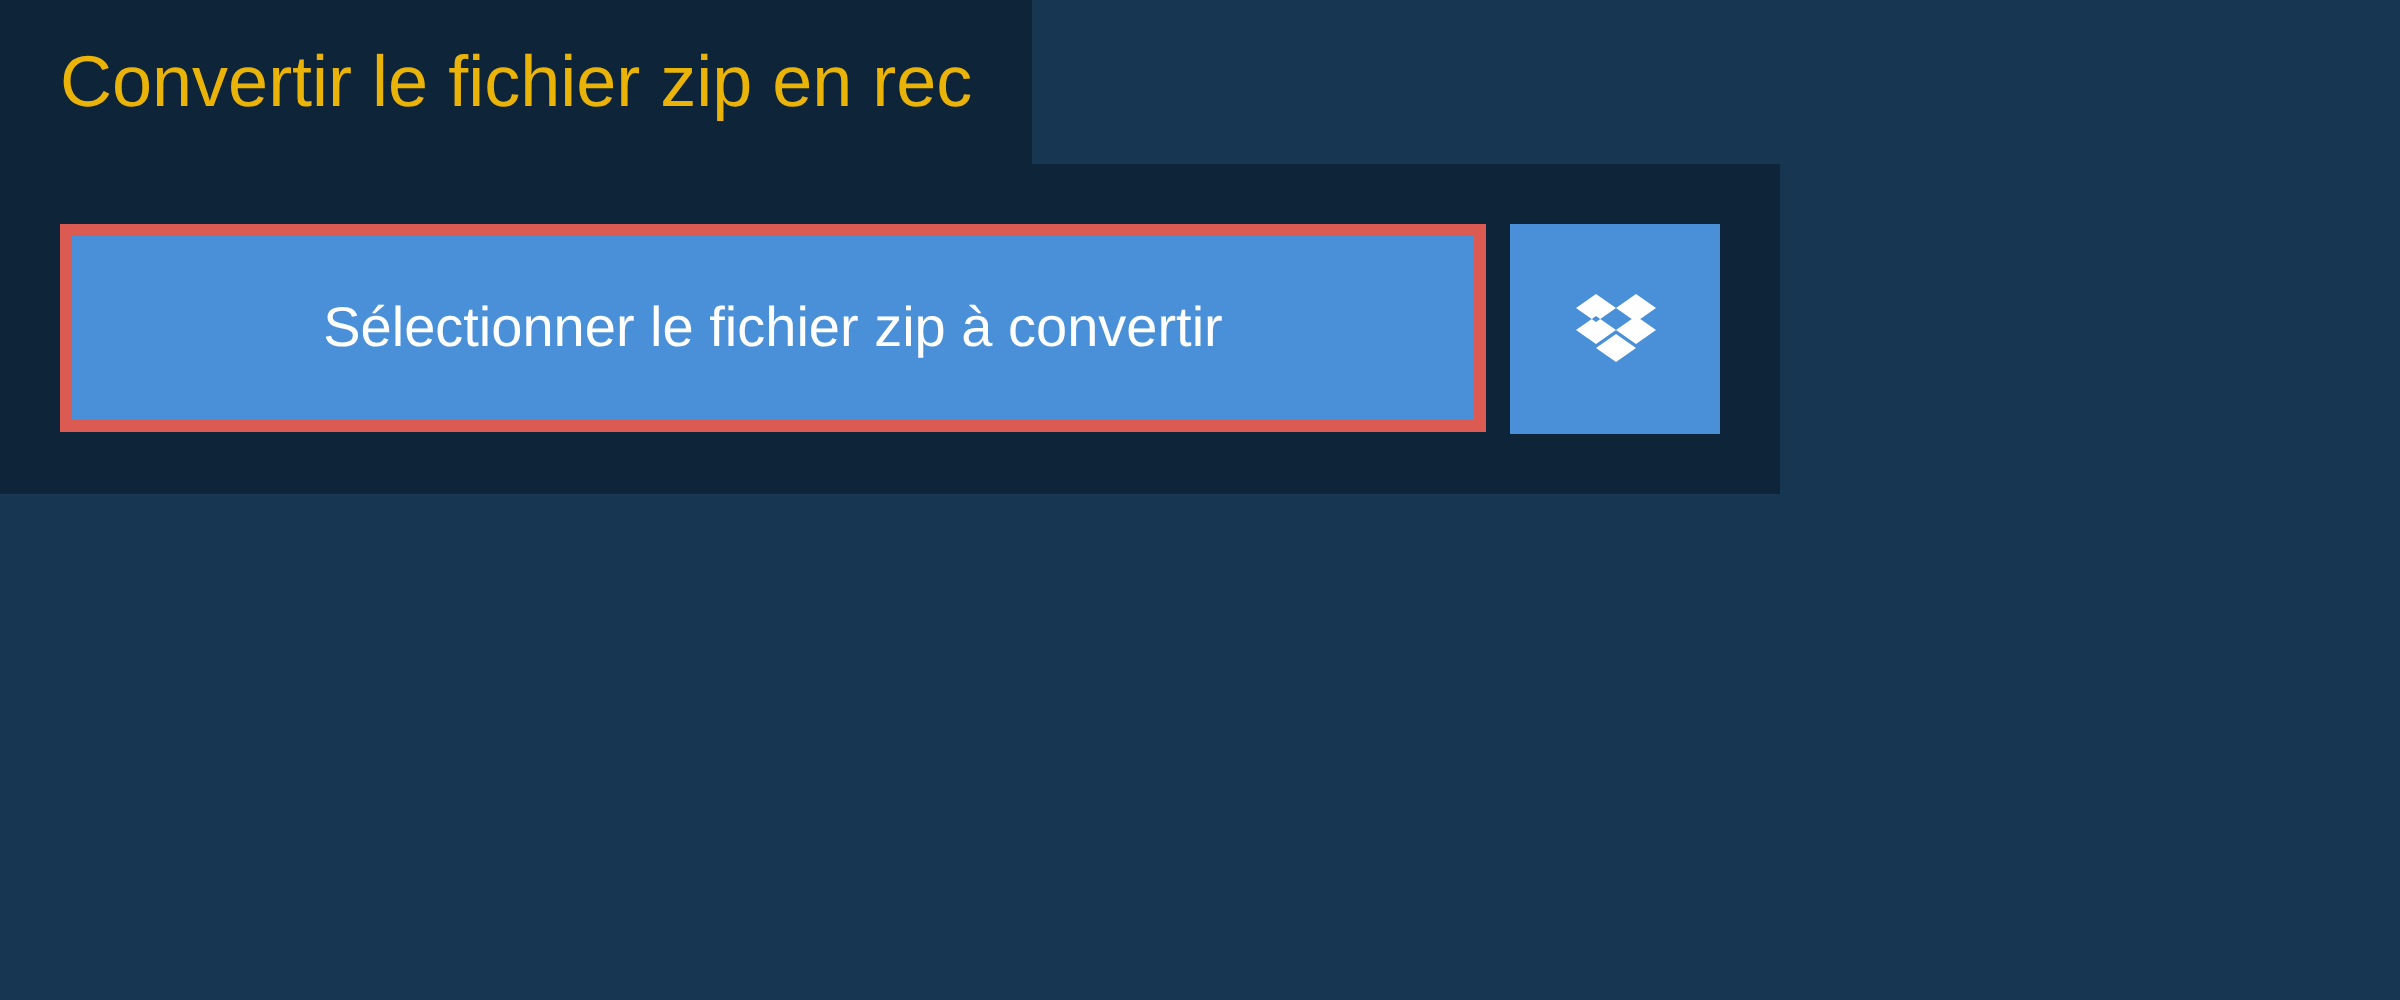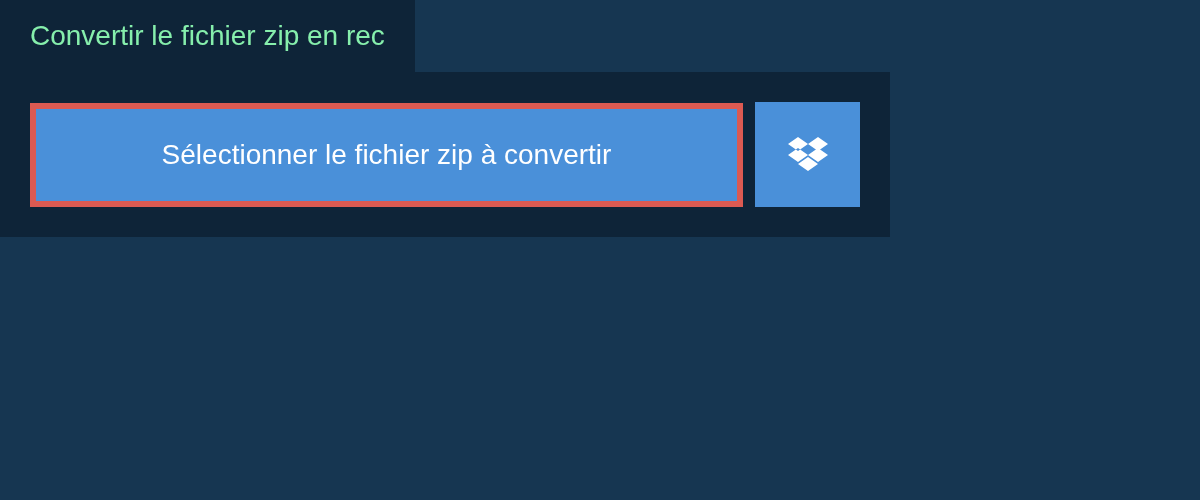--- a/index.html
+++ b/index.html
@@ -7,30 +7,30 @@
       width: 1200px;
       height: 500px;
       background: #163651;
       font-family: -apple-system, BlinkMacSystemFont, 'Segoe UI', Arial, sans-serif;
       overflow: hidden;
     }
     .tab {
       background: #0e2438;
       display: inline-block;
       padding: 20px 30px;
-      font-size: 28px;
+      font-size: 36px;
       font-weight: 300;
-      color: #86efac;
+      color: #eab308;
     }
     .content-area {
       background: #0e2438;
       width: 890px;
       padding: 30px 30px 30px 30px;
       display: flex;
-      align-items: center;
+      align-items: flex-start;
       gap: 12px;
     }
     .select-button {
       flex: 1;
       background: #4a90d9;
       border: 6px solid #db5a52;
       color: #ffffff;
       font-size: 28px;
       font-weight: 300;
       padding: 30px 20px;

